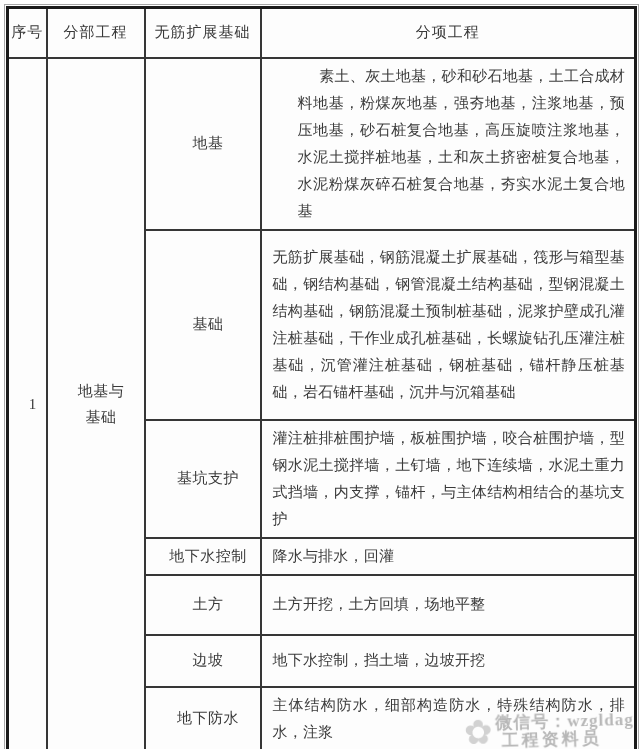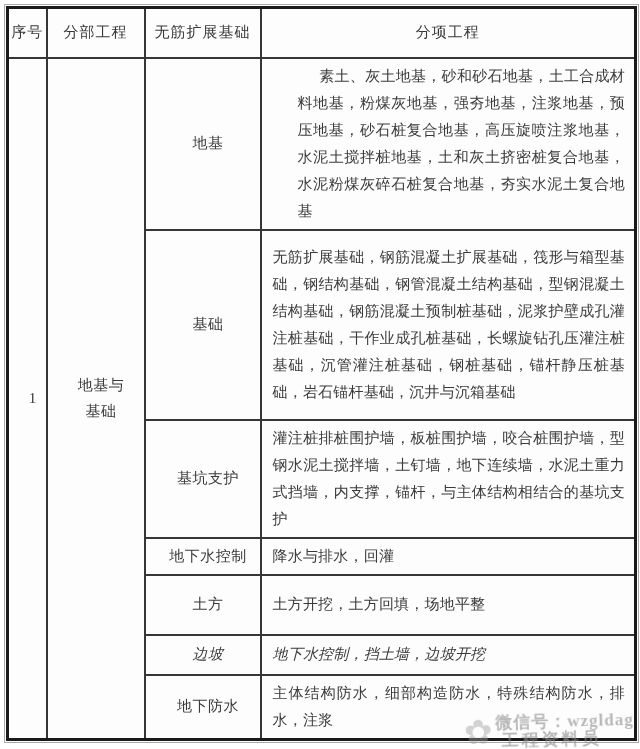--- a/index.html
+++ b/index.html
@@ -43,21 +43,21 @@
   col.c-sub  { width: 116px; }
   col.c-item { width: 375px; }
 
   
   tr.hrow { height: 50px; }
   tr.r0 { height: 161px; }
   tr.r1 { height: 190px; }
   tr.r2 { height: 114px; }
   tr.r3 { height: 28px; }
   tr.r4 { height: 60px; }
-  tr.r5 { height: 40px; font-style: italic; }
+  tr.r5 { height: 52px; }
   tr.r6 { height: 62px; }
 
   th.hcell {
     text-align: center;
     letter-spacing: 1px;
     color: #383838;
   }
   td.no-cell,
   td.div-cell,
   td.sub-cell {

